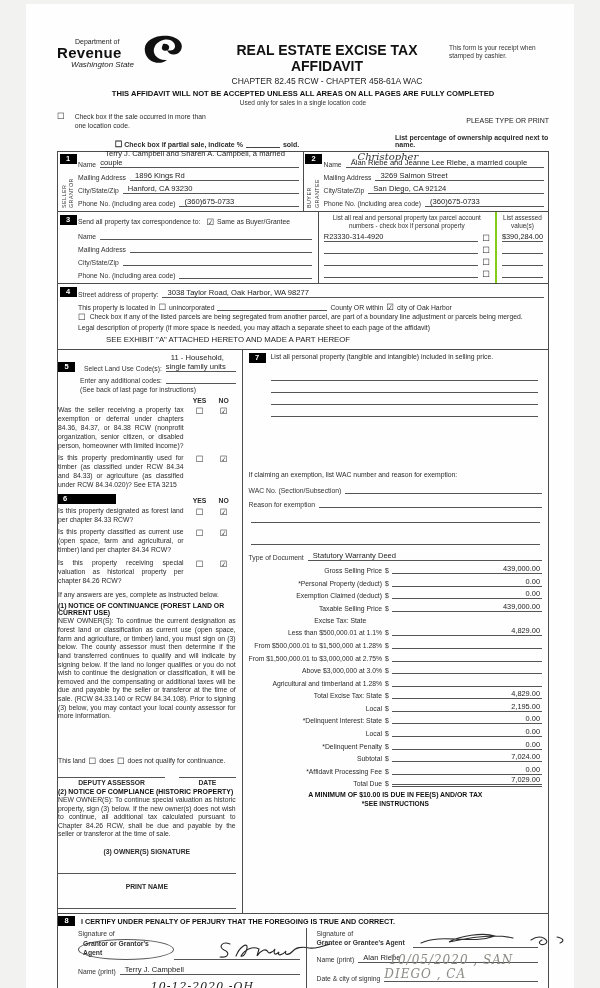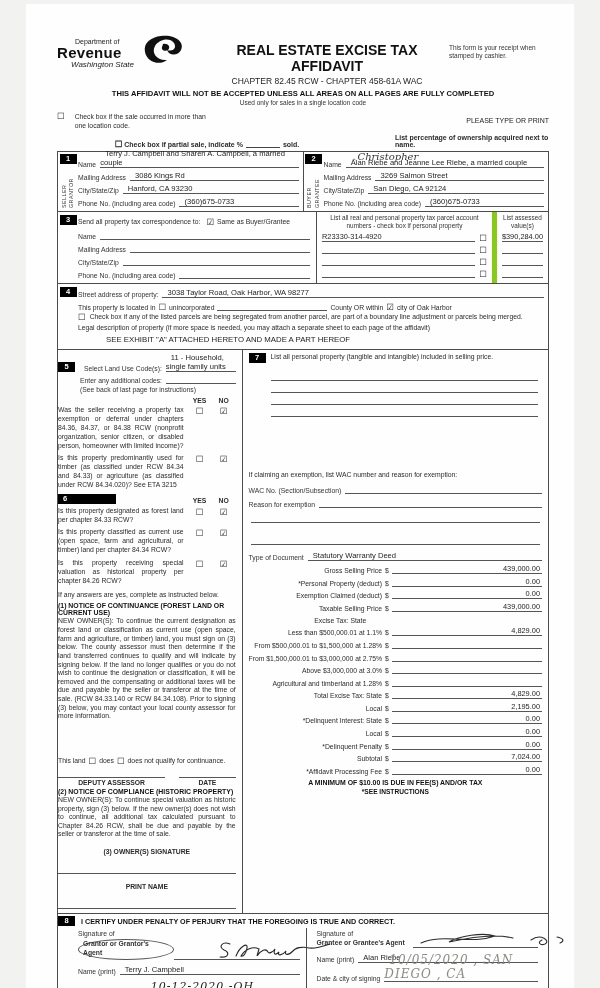--- a/index.html
+++ b/index.html
@@ -48,21 +48,21 @@
   .hand{font-family:"DejaVu Serif",serif;font-style:italic;color:#333;}
   .insert{position:absolute;left:34px;top:-5px;font-size:10px;}
   .caret{position:absolute;left:28px;top:1px;font-size:6px;}
   
   .sec3{display:flex;border-top:1px solid #4c4c4c;}
   .sec3-left{width:272px;padding:3px 6px 3px 0;display:flex;}
   .sec3-left .fields{padding-top:0;}
   .corr-line{display:flex;align-items:center;height:13px;}
   .corr-line .cb{margin:0 3px 0 6px;}
   .sec3-mid{width:178px;border-left:1px solid #4c4c4c;padding:2px 5px;}
-  .sec3-right{flex:1;border-left:5px solid #84cc16;padding:2px 5px;}
+  .sec3-right{flex:1;border-left:2px solid #84cc16;padding:2px 5px;}
   .mid-hdr{text-align:center;font-size:6.4px;line-height:1.25;color:#333;}
   .parcel-row{display:flex;align-items:flex-end;height:12px;}
   .parcel-row .pl{flex:1;border-bottom:1px solid #555;min-height:9px;font-size:7.4px;color:#1d1d1d;}
   .parcel-row .cb{margin-left:4px;}
   .assess-row{display:flex;align-items:flex-end;height:12px;}
   .assess-row .pl{flex:1;border-bottom:1px solid #555;min-height:9px;text-align:center;font-size:7.4px;color:#1d1d1d;}
   
   .sec4{border-top:1px solid #4c4c4c;padding:3px 4px 3px 0;}
   .sec4 .row1{display:flex;}
   .sec4 .row1 .fields{padding-top:0;}
@@ -194,21 +194,21 @@
               <span>GRANTOR</span>
             </div>
         </div>
         <div class="fields">
           <div class="field">
               <span class="flab">Name</span>
               <span class="fline"><span class="fval">Terry J. Campbell and Sharen A. Campbell, a married couple</span></span>
             </div>
           <div class="field">
               <span class="flab">Mailing Address</span>
-              <span class="fline"><span class="fval">3086 Kings Rd</span></span>
+              <span class="fline"><span class="fval">1896 Kings Rd</span></span>
             </div>
           <div class="field">
               <span class="flab">City/State/Zip</span>
               <span class="fline"><span class="fval">Hanford, CA 93230</span></span>
             </div>
           <div class="field">
               <span class="flab">Phone No. (including area code)</span>
               <span class="fline"><span class="fval">(360)675-0733</span></span>
             </div>
         </div>
@@ -512,20 +512,25 @@
         <div class="fin">
             <span class="flbl">Subtotal</span>
             <span class="dol">$</span>
             <span class="fvl">7,024.00</span>
           </div>
         <div class="fin">
             <span class="flbl">*Affidavit Processing Fee</span>
             <span class="dol">$</span>
             <span class="fvl">0.00</span>
           </div>
+        <div class="fin">
+            <span class="flbl">Total Due</span>
+            <span class="dol">$</span>
+            <span class="fvl" style="border-bottom:3px double #555;">7,029.00</span>
+          </div>
         <div class="min-note">A MINIMUM OF $10.00 IS DUE IN FEE(S) AND/OR TAX</div>
         <div class="see-instr">*SEE INSTRUCTIONS</div>
       </div>
     </div>
 
     <div class="sec8">
       <div class="cert-row">
         <div class="nb">8</div>
         <div class="cert-txt">I CERTIFY UNDER PENALTY OF PERJURY THAT THE FOREGOING IS TRUE AND CORRECT.</div>
       </div>

